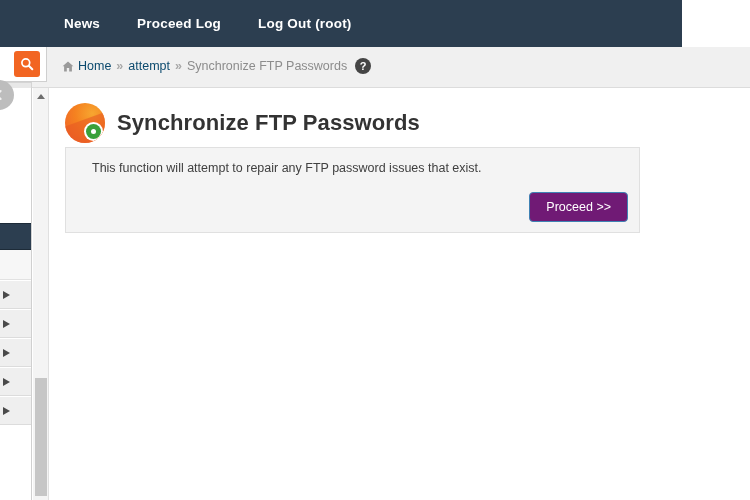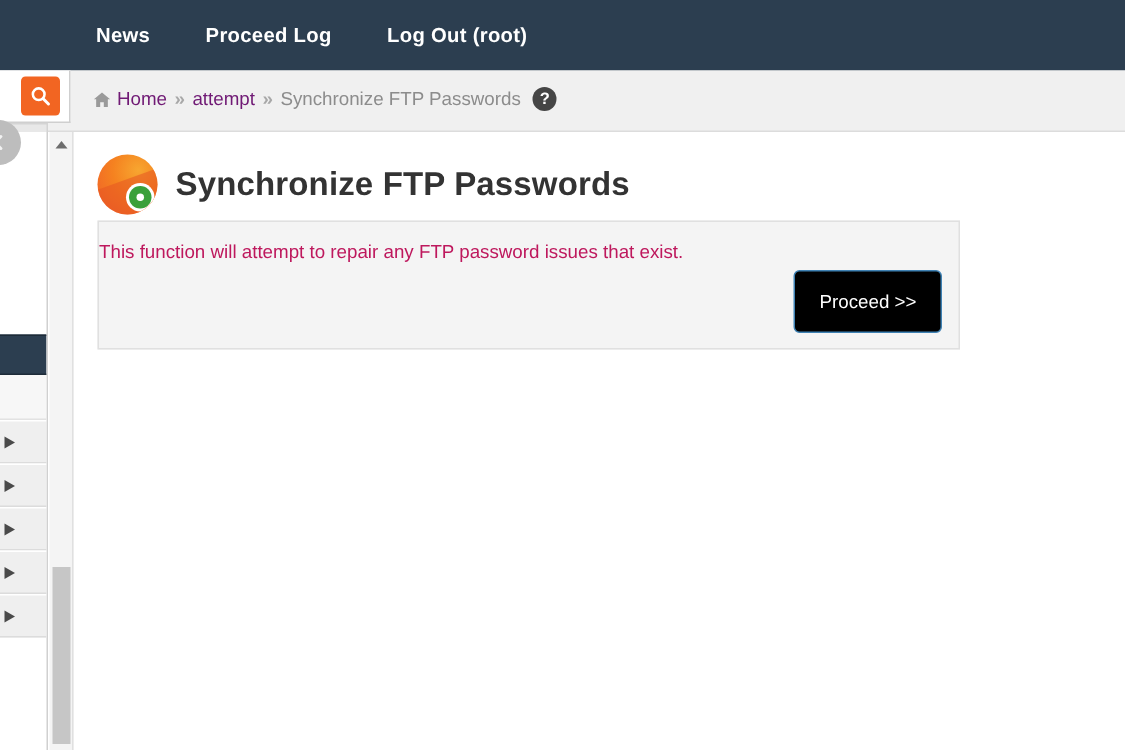--- a/index.html
+++ b/index.html
@@ -7,21 +7,21 @@
     width: 750px; height: 500px;
     overflow: hidden;
     background: #ffffff;
     font-family: "Liberation Sans", sans-serif;
   }
   #app { position: relative; width: 750px; height: 500px; }
 
   
   .navbar {
     position: absolute; left: 0; top: 0;
-    width: 750px; height: 47px;
+    width: 682px; height: 47px;
     background: #2c3e50;
     display: flex; align-items: center;
   }
   .nav-links { display: flex; align-items: center; margin-left: 64px; }
   .nav-link {
     color: #ffffff;
     font-size: 13.5px;
     font-weight: bold;
     letter-spacing: .2px;
     margin-right: 37px;
@@ -37,21 +37,21 @@
     background: #f0f0f0;
     border-bottom: 1px solid #dcdcdc;
   }
   .crumbs {
     position: absolute; left: 62px; top: 11px;
     display: flex; align-items: center;
     font-size: 12.5px; color: #8c8c8c;
     white-space: nowrap;
   }
   .home-icon { margin-right: 4px; display: inline-flex; }
-  .crumb-link { color: #701a75; cursor: pointer; }
+  .crumb-link { color: #0c4a6e; cursor: pointer; }
   .crumb-sep { margin: 0 5px; color: #a8a8a8; font-weight: bold; }
   .crumb-current { color: #8c8c8c; }
   .help-icon {
     margin-left: 8px;
     width: 16px; height: 16px; border-radius: 50%;
     background: #454545; color: #ffffff;
     font-size: 11px; font-weight: bold;
     display: inline-flex; align-items: center; justify-content: center;
     cursor: pointer;
   }
@@ -216,31 +216,31 @@
     white-space: nowrap;
   }
 
   .panel {
     position: absolute; left: 16px; top: 59px;
     width: 575px; height: 86px;
     background: #f4f4f4;
     border: 1px solid #e0e0e0;
   }
   .panel-text {
-    position: absolute; left: 0; top: 13px;
-    font-size: 12.5px; color: #be185d;
+    position: absolute; left: 26px; top: 13px;
+    font-size: 12.5px; color: #404040;
   }
   .proceed-btn {
     position: absolute; right: 11px; bottom: 10px;
-    background: #000000;
+    background: #701a75;
     border: 1px solid #3f82b4;
     border-radius: 4px;
     color: #ffffff;
     font-size: 12.5px;
-    padding: 13px 16px;
+    padding: 7px 16px;
     cursor: pointer;
     font-family: "Liberation Sans", sans-serif;
   }
 </style>
 </head>
 <body>
 
 <div id="app">
 
   <div class="navbar">

